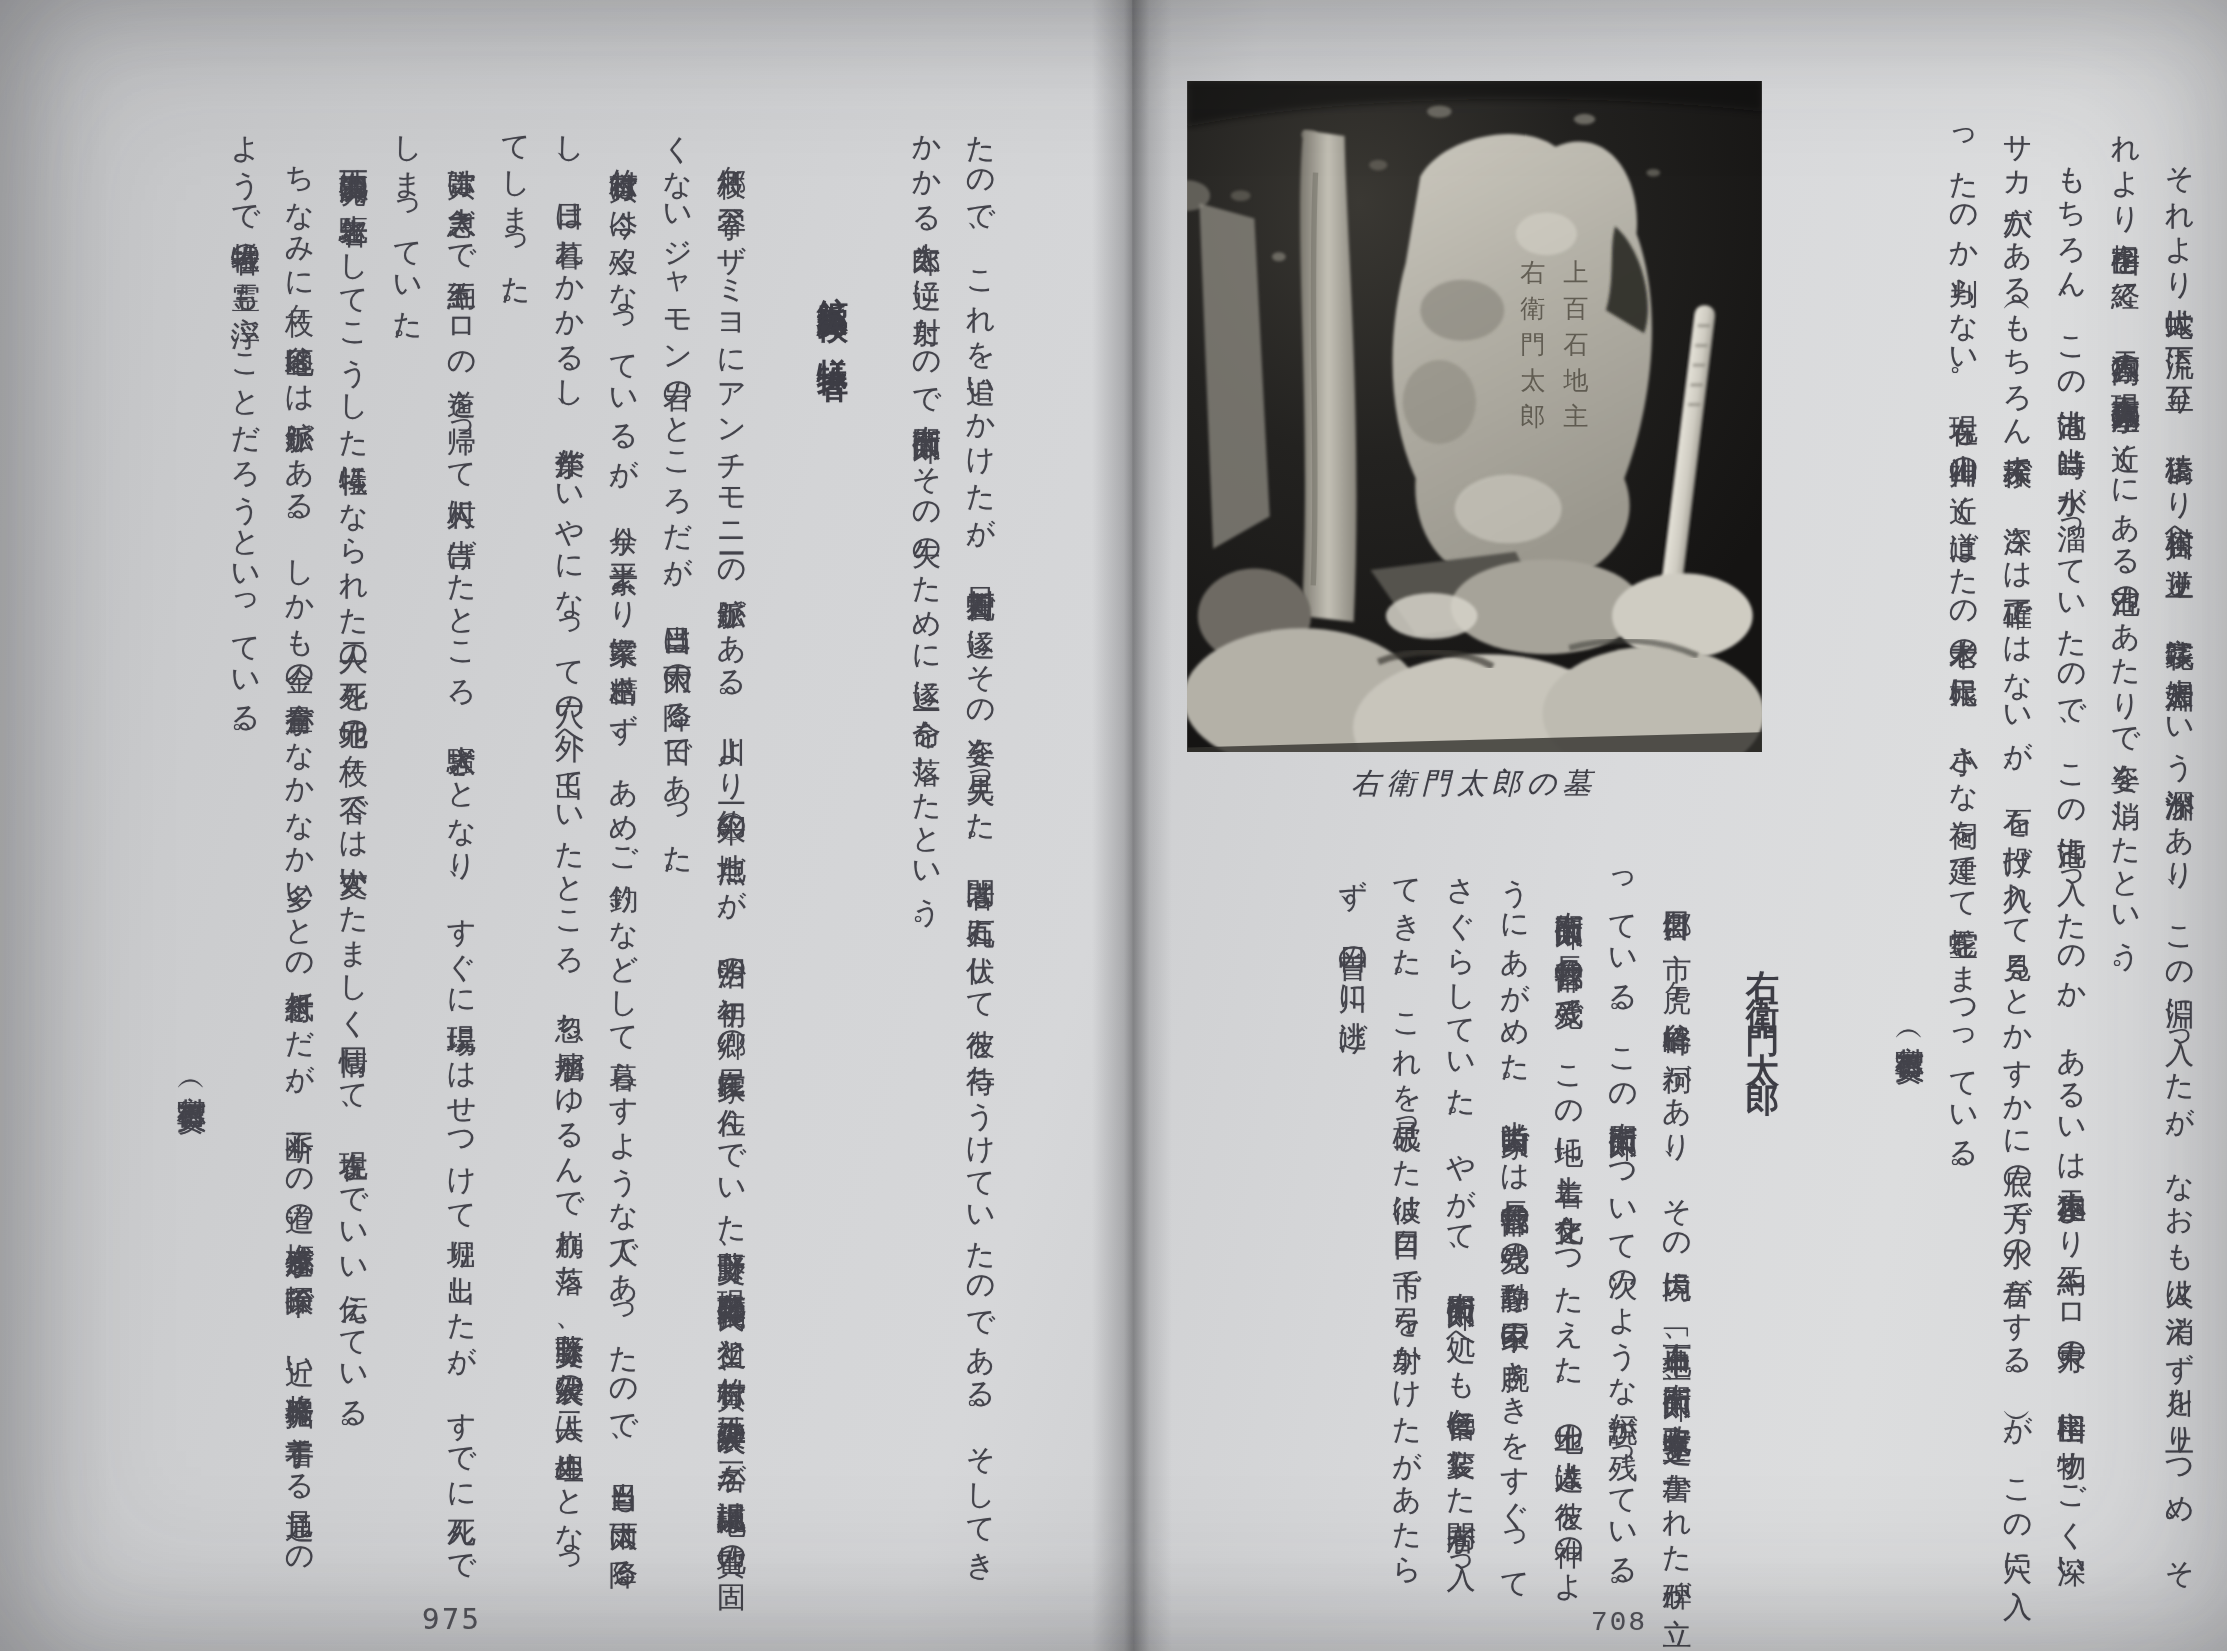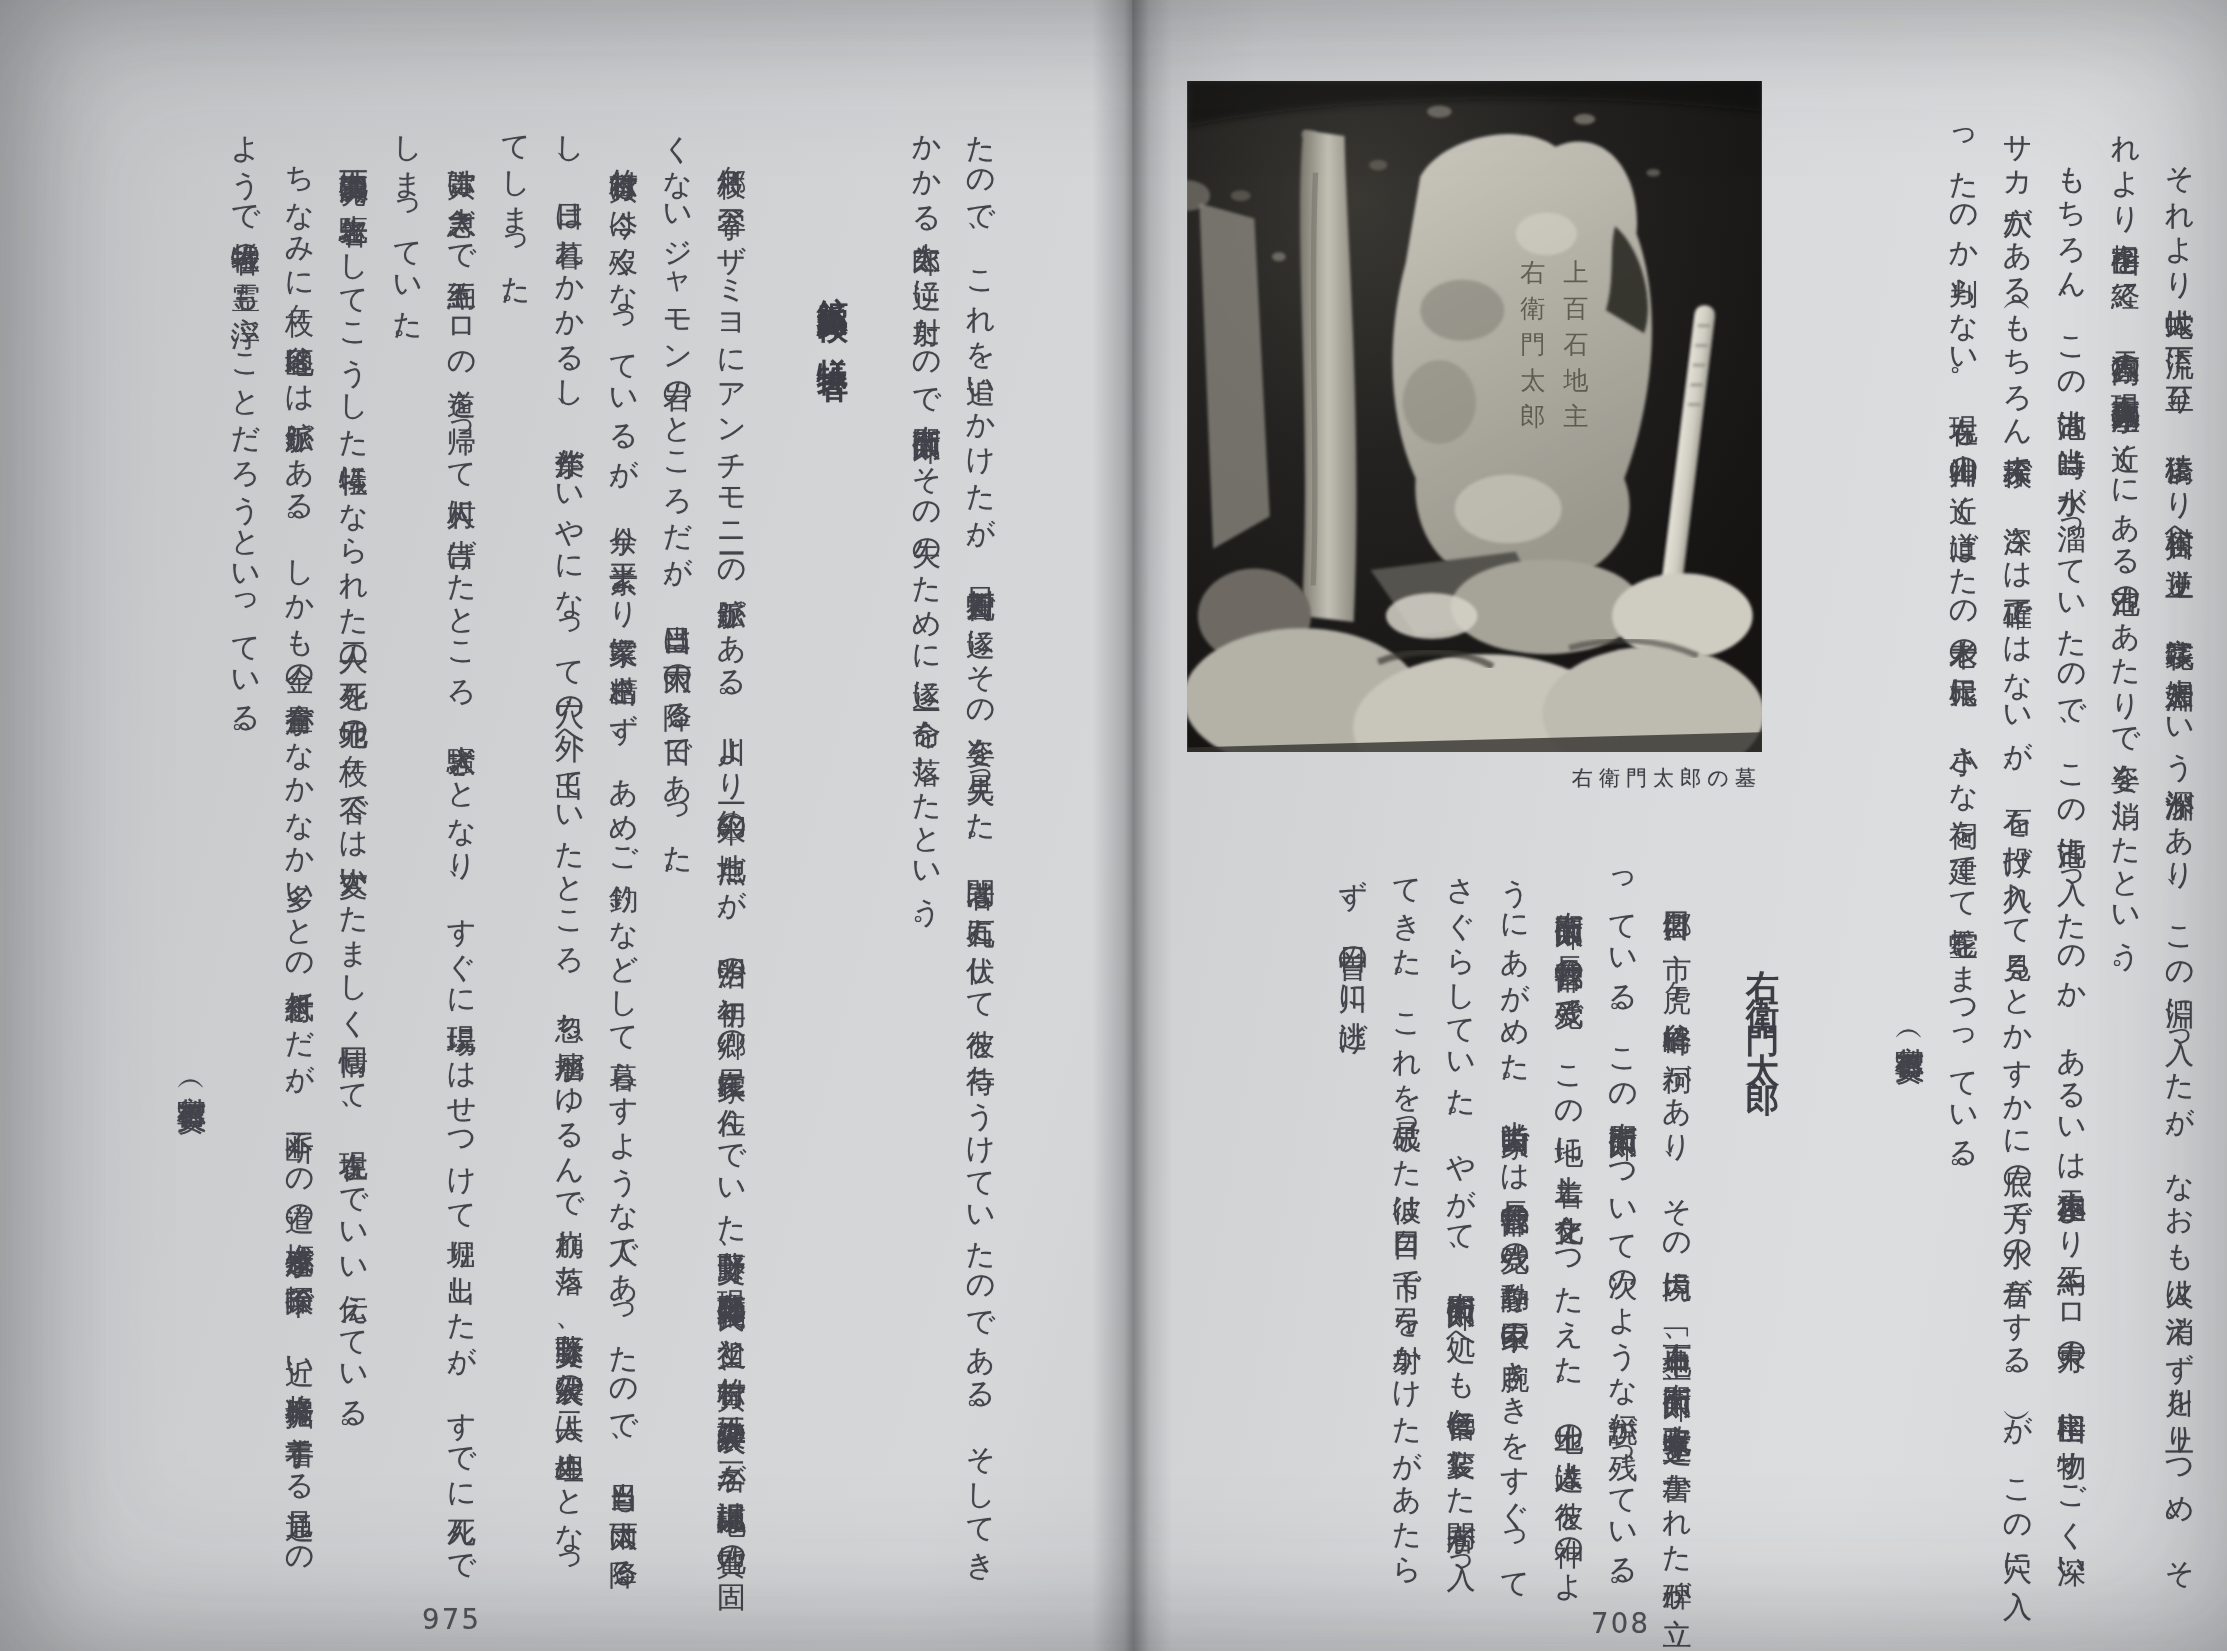--- a/index.html
+++ b/index.html
@@ -55,32 +55,33 @@
 
   #right-section{top:858px;left:55px;width:610px;height:748px;}
   #right-heading{
     margin:0 7.6px 0 31px;padding-top:86px;
     font-size:33px;font-weight:600;letter-spacing:27.5px;color:#3d3d45;
   }
 
   figure#grave-photo{position:absolute;left:55px;top:81px;width:575px;margin:0;}
   figure#grave-photo svg{display:block;width:575px;height:671px;}
   figcaption{
-    margin-top:12.2px;text-align:right;
-    font-size:21px;letter-spacing:6.1px;color:#3e3e46;
+    margin-top:12.2px;text-align:center;
+    font-size:29px;letter-spacing:6.1px;color:#3e3e46;
     text-shadow:0 0 0.9px rgba(67,67,75,.45);
+    font-style:italic;
   }
   .stone-char{font-size:33px;fill:rgba(76,72,62,.88);font-family:"DejaVu Sans","Liberation Sans",sans-serif;}
 
   .pagenum{
     position:absolute;font-size:27.5px;color:#53535a;letter-spacing:2.3px;
     text-shadow:0 0 0.8px rgba(67,67,75,.4);
   }
   #pagenum-left{left:422px;top:1603px;}
-  #pagenum-right{left:459px;top:1607px;}
+  #pagenum-right{left:459px;top:1607px;font-family:Liberation Mono, monospace;}
 </style>
 </head>
 <body>
 
 <div class="spread">
 
   <div class="page left">
     <div id="left-text" class="vtext">
       <div class="flow"><p class="para-cont">たので、これを追いかけたが、日曽川丸石で遂にその姿を見失った。間者は丸石に伏して彼を待ちうけていたのである。そしてきかかる太郎を逆に射たので右衛門太郎はその矢のために遂に一命を落したという。</p></div>
       <h2 id="left-heading">鉱脈探検の犠牲者</h2>

